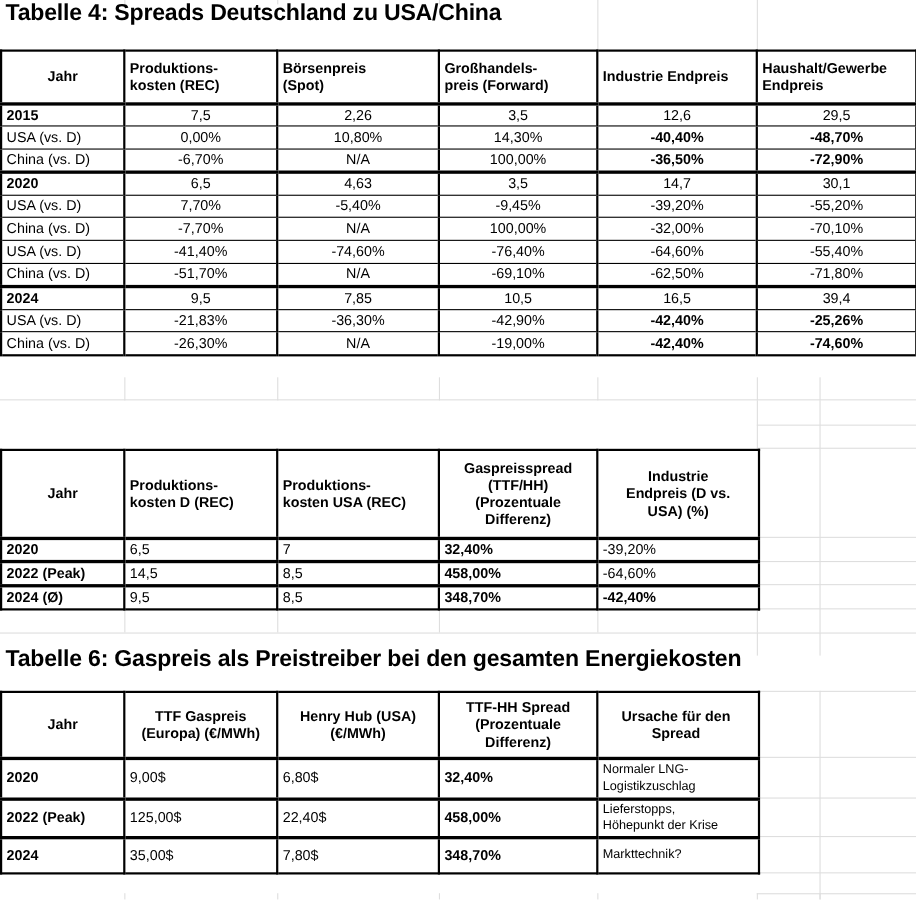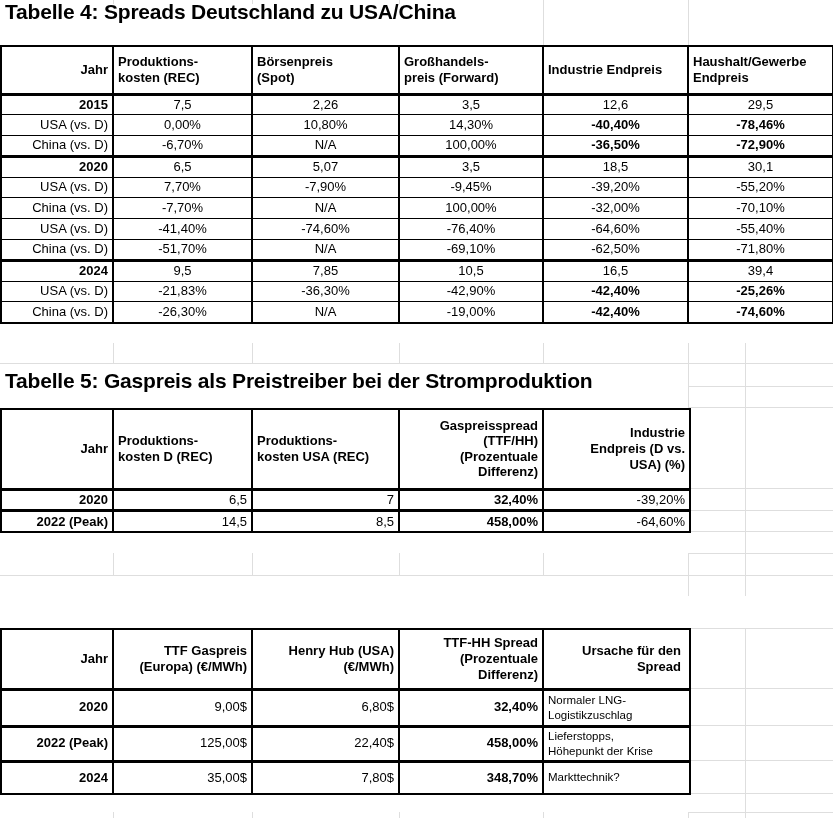--- a/index.html
+++ b/index.html
@@ -16,21 +16,21 @@
   #t5{left:0;top:408px;}
   #t6{left:0;top:628px;}
   .tbl table{border-collapse:collapse;table-layout:fixed;border:2px solid #000;}
   #t4 table{width:832px;} #t5 table,#t6 table{width:689px;}
   .tbl th,.tbl td{border:2px solid #000;overflow:hidden;vertical-align:middle;
                   font-size:13px;padding:0 4px;white-space:pre-line;}
   .tbl th{font-weight:bold;line-height:1.2;}
   .tbl td{line-height:1.25;}
   .a-l{text-align:left;padding-left:4px;}
   .a-c{text-align:center;}
-  .a-r{text-align:right;padding-right:6px;}
+  .a-r{padding-right:6px;}
   .b{font-weight:bold;}
   
   #t4 col:nth-child(1){width:112px}#t4 col:nth-child(2){width:139px}#t4 col:nth-child(3){width:147px}
   #t4 col:nth-child(4){width:144px}#t4 col:nth-child(5){width:145px}#t4 col:nth-child(6){width:145px}
   #t5 col:nth-child(1),#t6 col:nth-child(1){width:112px}
   #t5 col:nth-child(2),#t6 col:nth-child(2){width:139px}
   #t5 col:nth-child(3),#t6 col:nth-child(3){width:147px}
   #t5 col:nth-child(4),#t6 col:nth-child(4){width:144px}
   #t5 col:nth-child(5),#t6 col:nth-child(5){width:147px}
   
@@ -135,42 +135,42 @@
             <td class="a-c">3,5</td>
             <td class="a-c">12,6</td>
             <td class="a-c">29,5</td>
           </tr>
           <tr>
             <td class="a-r">USA (vs. D)</td>
             <td class="a-c">0,00%</td>
             <td class="a-c">10,80%</td>
             <td class="a-c">14,30%</td>
             <td class="a-c b">-40,40%</td>
-            <td class="a-c b">-78,46%</td>
+            <td class="a-c b">-48,70%</td>
           </tr>
           <tr>
             <td class="a-r">China (vs. D)</td>
             <td class="a-c">-6,70%</td>
             <td class="a-c">N/A</td>
             <td class="a-c">100,00%</td>
             <td class="a-c b">-36,50%</td>
             <td class="a-c b">-72,90%</td>
           </tr>
           <tr class="group">
             <td class="a-r b">2020</td>
             <td class="a-c">6,5</td>
-            <td class="a-c">5,07</td>
+            <td class="a-c">4,63</td>
             <td class="a-c">3,5</td>
-            <td class="a-c">18,5</td>
+            <td class="a-c">14,7</td>
             <td class="a-c">30,1</td>
           </tr>
           <tr>
             <td class="a-r">USA (vs. D)</td>
             <td class="a-c">7,70%</td>
-            <td class="a-c">-7,90%</td>
+            <td class="a-c">-5,40%</td>
             <td class="a-c">-9,45%</td>
             <td class="a-c">-39,20%</td>
             <td class="a-c">-55,20%</td>
           </tr>
           <tr>
             <td class="a-r">China (vs. D)</td>
             <td class="a-c">-7,70%</td>
             <td class="a-c">N/A</td>
             <td class="a-c">100,00%</td>
             <td class="a-c">-32,00%</td>
@@ -213,21 +213,20 @@
             <td class="a-c">-26,30%</td>
             <td class="a-c">N/A</td>
             <td class="a-c">-19,00%</td>
             <td class="a-c b">-42,40%</td>
             <td class="a-c b">-74,60%</td>
           </tr>
         </tbody>
       </table>
     </div>
 
-  <div class="title" id="title5">Tabelle 5: Gaspreis als Preistreiber bei der Stromproduktion</div>
   <div class="tbl" id="t5">
       <table>
         <colgroup>
           <col>
           <col>
           <col>
           <col>
           <col>
         </colgroup>
         <thead>
@@ -254,24 +253,32 @@
             <td class="a-r b">32,40%</td>
             <td class="a-r">-39,20%</td>
           </tr>
           <tr>
             <td class="a-r b">2022 (Peak)</td>
             <td class="a-r">14,5</td>
             <td class="a-r">8,5</td>
             <td class="a-r b">458,00%</td>
             <td class="a-r">-64,60%</td>
           </tr>
+          <tr>
+            <td class="a-r b">2024 (Ø)</td>
+            <td class="a-r">9,5</td>
+            <td class="a-r">8,5</td>
+            <td class="a-r b">348,70%</td>
+            <td class="a-r b">-42,40%</td>
+          </tr>
         </tbody>
       </table>
     </div>
 
+  <div class="title" id="title6">Tabelle 6: Gaspreis als Preistreiber bei den gesamten Energiekosten</div>
   <div class="tbl" id="t6">
       <table>
         <colgroup>
           <col>
           <col>
           <col>
           <col>
           <col>
         </colgroup>
         <thead>

